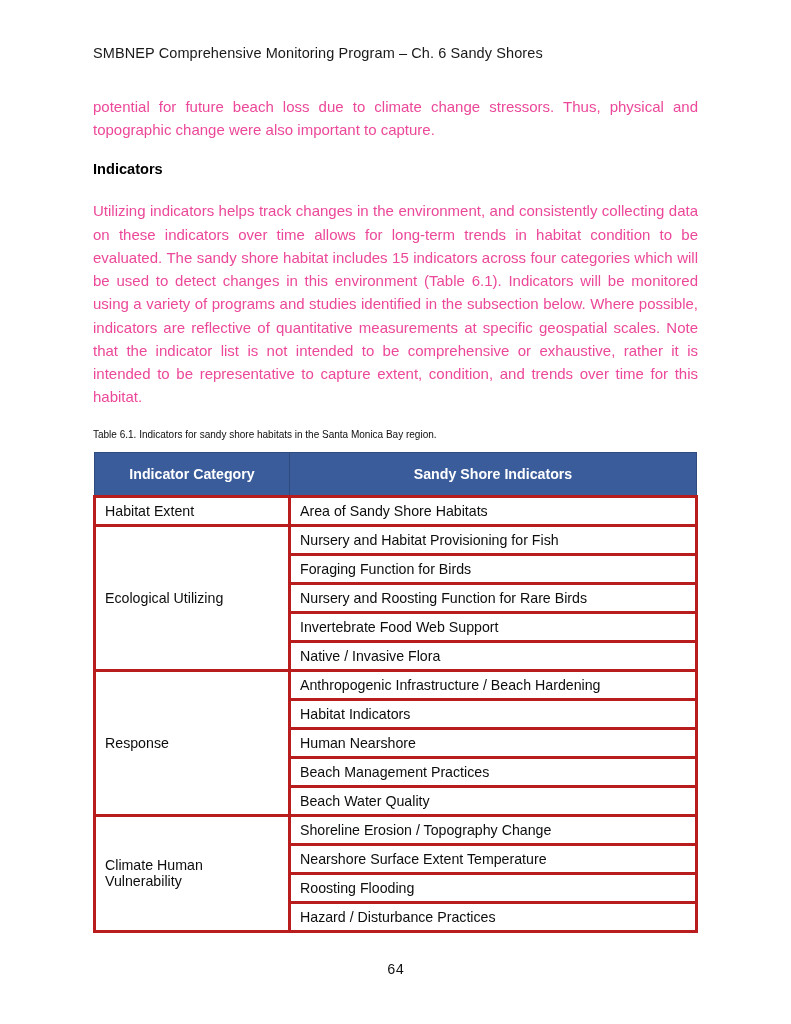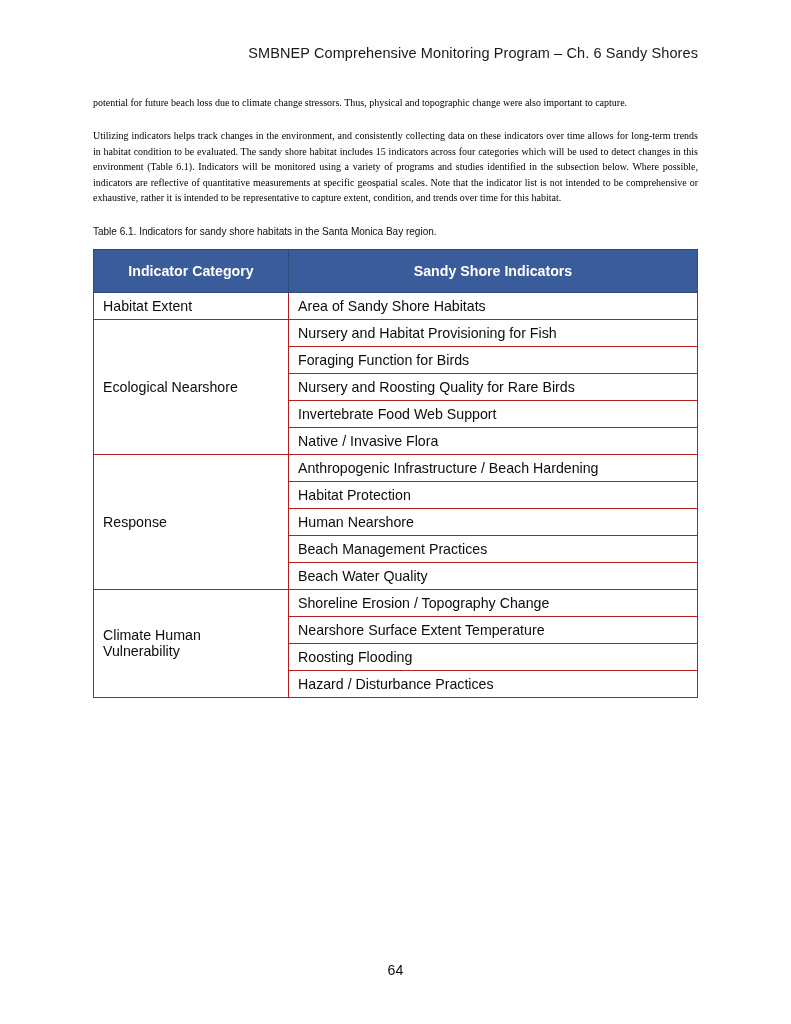--- a/index.html
+++ b/index.html
@@ -16,35 +16,34 @@
     overflow: hidden;
   }
   .page {
     width: 791px;
     height: 1024px;
     box-sizing: border-box;
     padding: 44px 93px 0 93px;
     position: relative;
   }
   .running-head {
-    text-align: right;
+    text-align: left;
     font-size: 14.5px;
     color: #1a1a1a;
     letter-spacing: 0.1px;
     margin: 0 0 32px 0;
     line-height: 1.3;
   }
   p.body-text {
-    font-size: 10px;
+    font-size: 15px;
     line-height: 1.55;
     text-align: justify;
     margin: 0 0 18px 0;
-    color: #000000;
+    color: #ec4899;
     hyphens: none;
-    font-family: Liberation Serif, serif;
   }
   h2.section-heading {
     font-size: 14.6px;
     font-weight: bold;
     margin: 20px 0 22px 0;
     color: #000000;
   }
   p.table-caption {
     font-size: 10px;
     line-height: 1.5;
@@ -60,89 +59,91 @@
     background: #3a5c9a;
     color: #ffffff;
     font-size: 14.2px;
     font-weight: bold;
     padding: 13px 6px;
     border: 1px solid #2f4a7d;
   }
   table.indicator-table td {
     font-size: 14.2px;
     padding: 5px 9px;
-    border: 1px solid #b91c1c;
+    border: 3px solid #b91c1c;
     vertical-align: middle;
     color: #0d0d0d;
     height: 13px;
   }
   td.cat-cell {
     width: 182px;
   }
   th.cat-head {
     width: 182px;
   }
   .page-number {
     position: absolute;
     bottom: 46px;
     left: 0;
     width: 791px;
     text-align: center;
     font-size: 14.2px;
     color: #0d0d0d;
+    font-family: Liberation Mono, monospace;
   }
 </style>
 </head>
 <body>
 
 <div class="page">
 
   <div class="running-head">SMBNEP Comprehensive Monitoring Program – Ch. 6 Sandy Shores</div>
 
   <p class="body-text">potential for future beach loss due to climate change stressors. Thus, physical and topographic change were also important to capture.</p>
 
+  <h2 class="section-heading">Indicators</h2>
 
   <p class="body-text">Utilizing indicators helps track changes in the environment, and consistently collecting data on these indicators over time allows for long-term trends in habitat condition to be evaluated. The sandy shore habitat includes 15 indicators across four categories which will be used to detect changes in this environment (Table 6.1). Indicators will be monitored using a variety of programs and studies identified in the subsection below. Where possible, indicators are reflective of quantitative measurements at specific geospatial scales. Note that the indicator list is not intended to be comprehensive or exhaustive, rather it is intended to be representative to capture extent, condition, and trends over time for this habitat.</p>
 
   <p class="table-caption">Table 6.1. Indicators for sandy shore habitats in the Santa Monica Bay region.</p>
 
   <table class="indicator-table">
     <thead>
       <tr>
         <th class="cat-head">Indicator Category</th>
         <th>Sandy Shore Indicators</th>
       </tr>
     </thead>
     <tbody id="table-body">
         <tr>
           <td class="cat-cell" rowspan="1">Habitat Extent</td>
           <td>Area of Sandy Shore Habitats</td>
         </tr>
         <tr>
-          <td class="cat-cell" rowspan="5">Ecological Nearshore</td>
+          <td class="cat-cell" rowspan="5">Ecological Utilizing</td>
           <td>Nursery and Habitat Provisioning for Fish</td>
         </tr>
         <tr>
           <td>Foraging Function for Birds</td>
         </tr>
         <tr>
-          <td>Nursery and Roosting Quality for Rare Birds</td>
+          <td>Nursery and Roosting Function for Rare Birds</td>
         </tr>
         <tr>
           <td>Invertebrate Food Web Support</td>
         </tr>
         <tr>
           <td>Native / Invasive Flora</td>
         </tr>
         <tr>
           <td class="cat-cell" rowspan="5">Response</td>
           <td>Anthropogenic Infrastructure / Beach Hardening</td>
         </tr>
         <tr>
-          <td>Habitat Protection</td>
+          <td>Habitat Indicators</td>
         </tr>
         <tr>
           <td>Human Nearshore</td>
         </tr>
         <tr>
           <td>Beach Management Practices</td>
         </tr>
         <tr>
           <td>Beach Water Quality</td>
         </tr>

